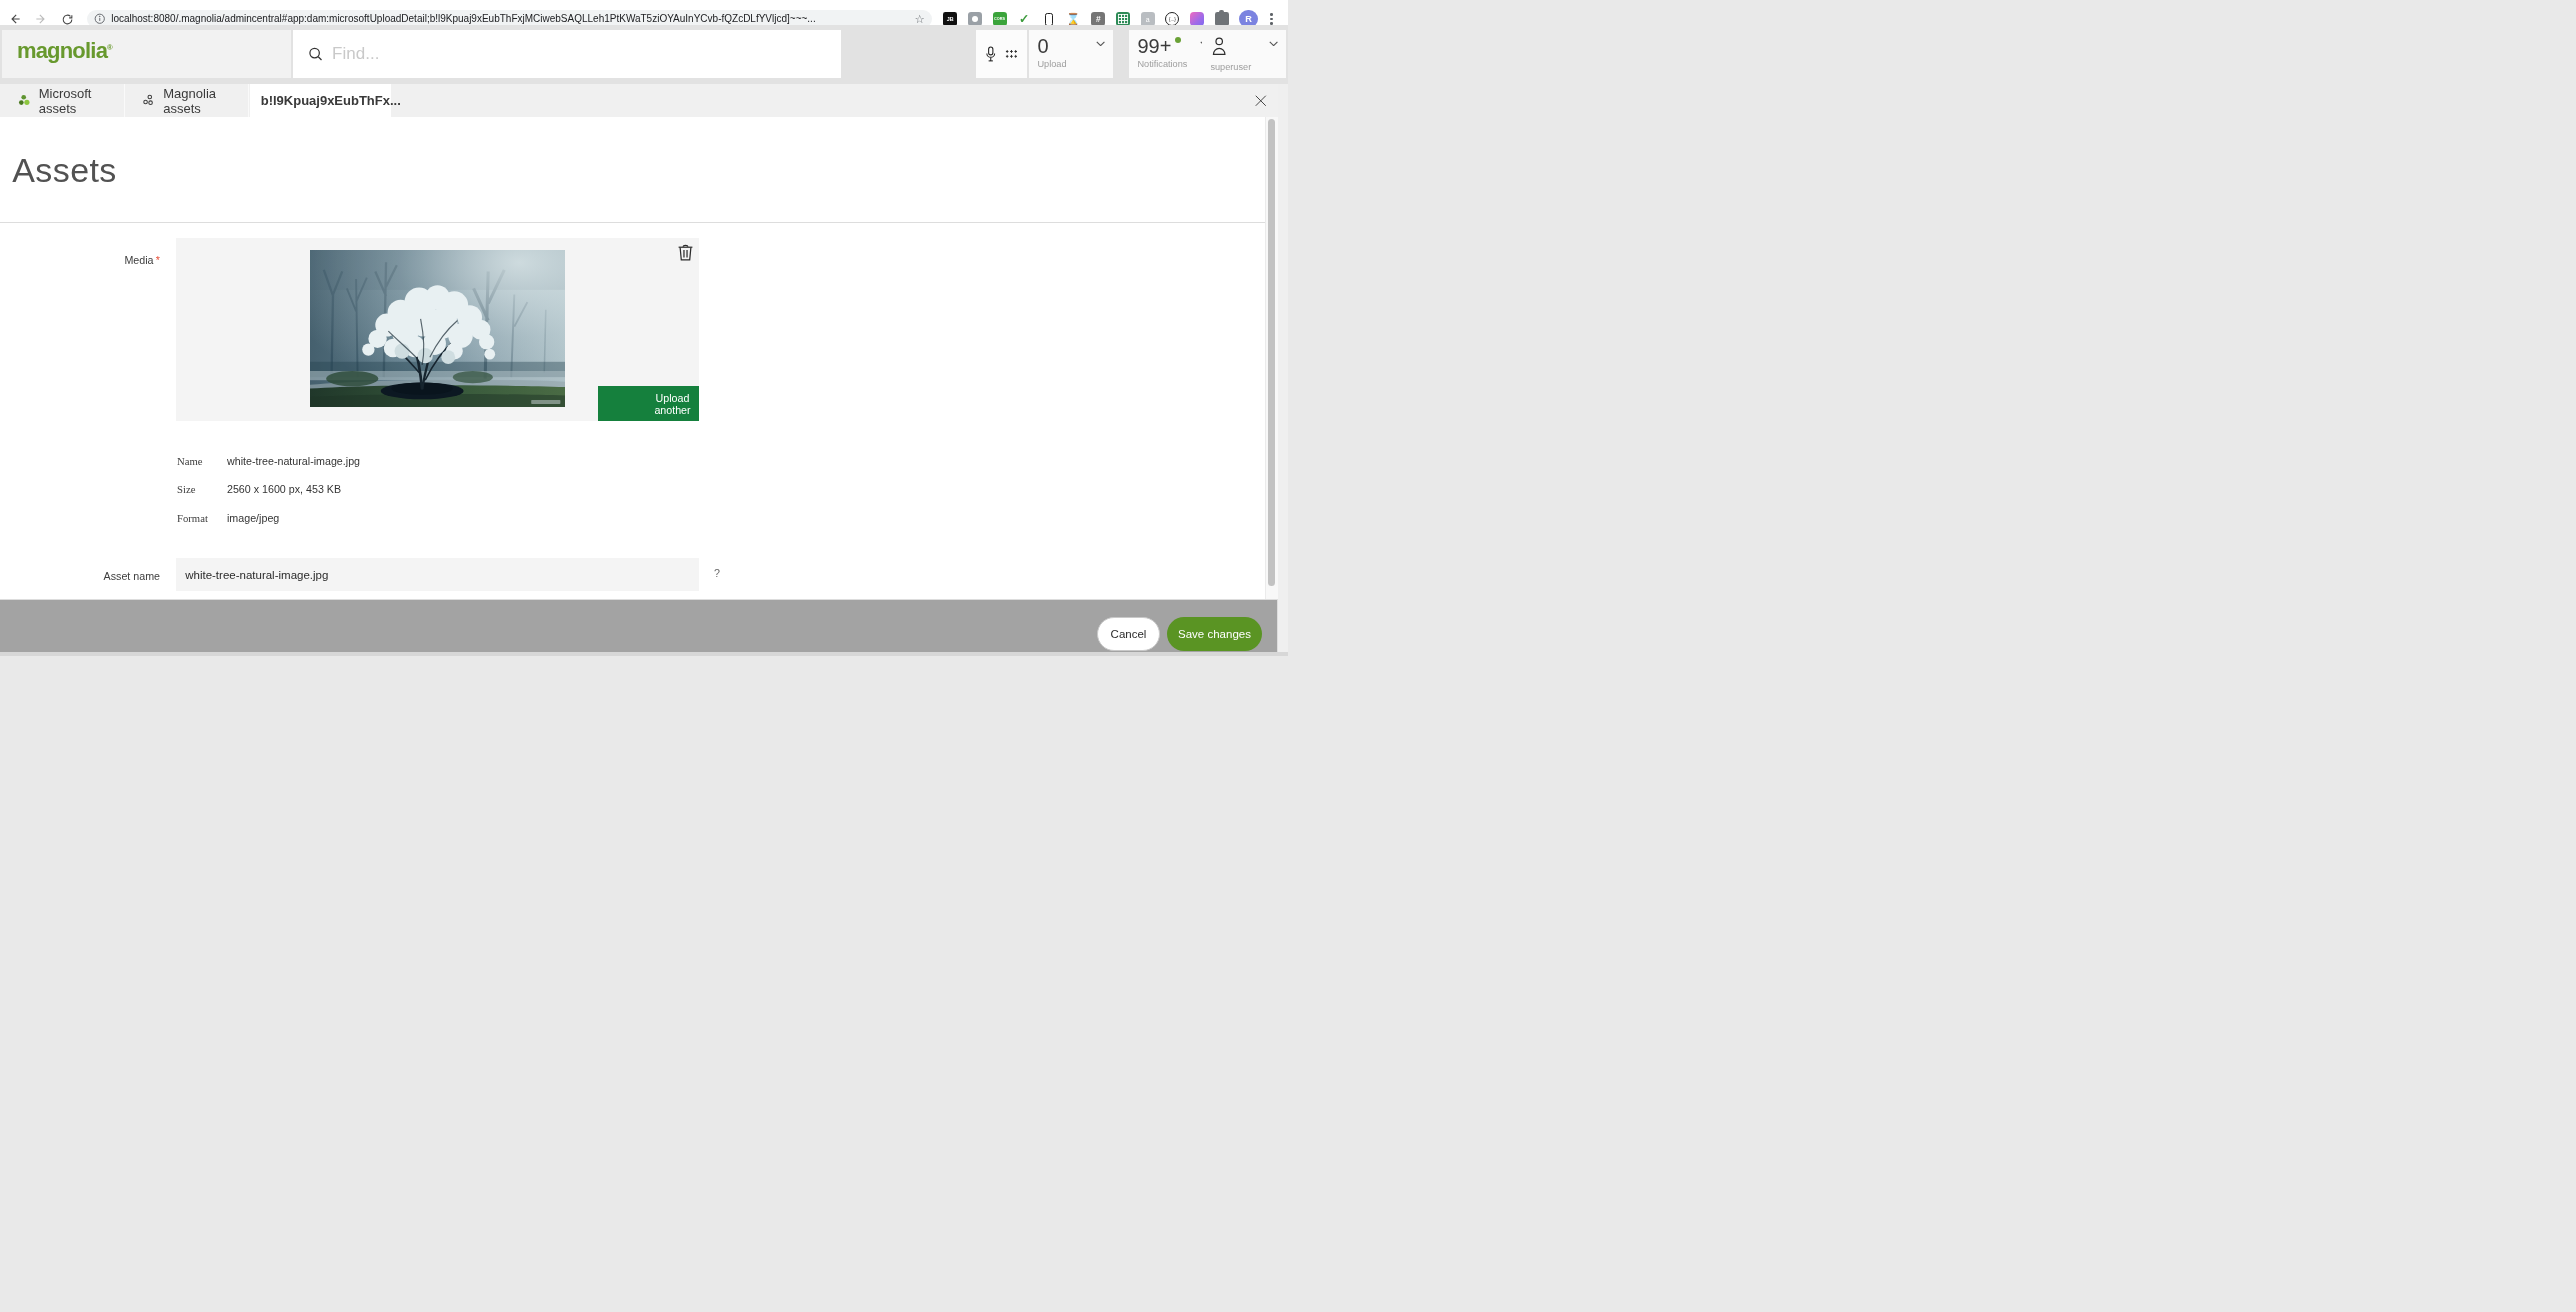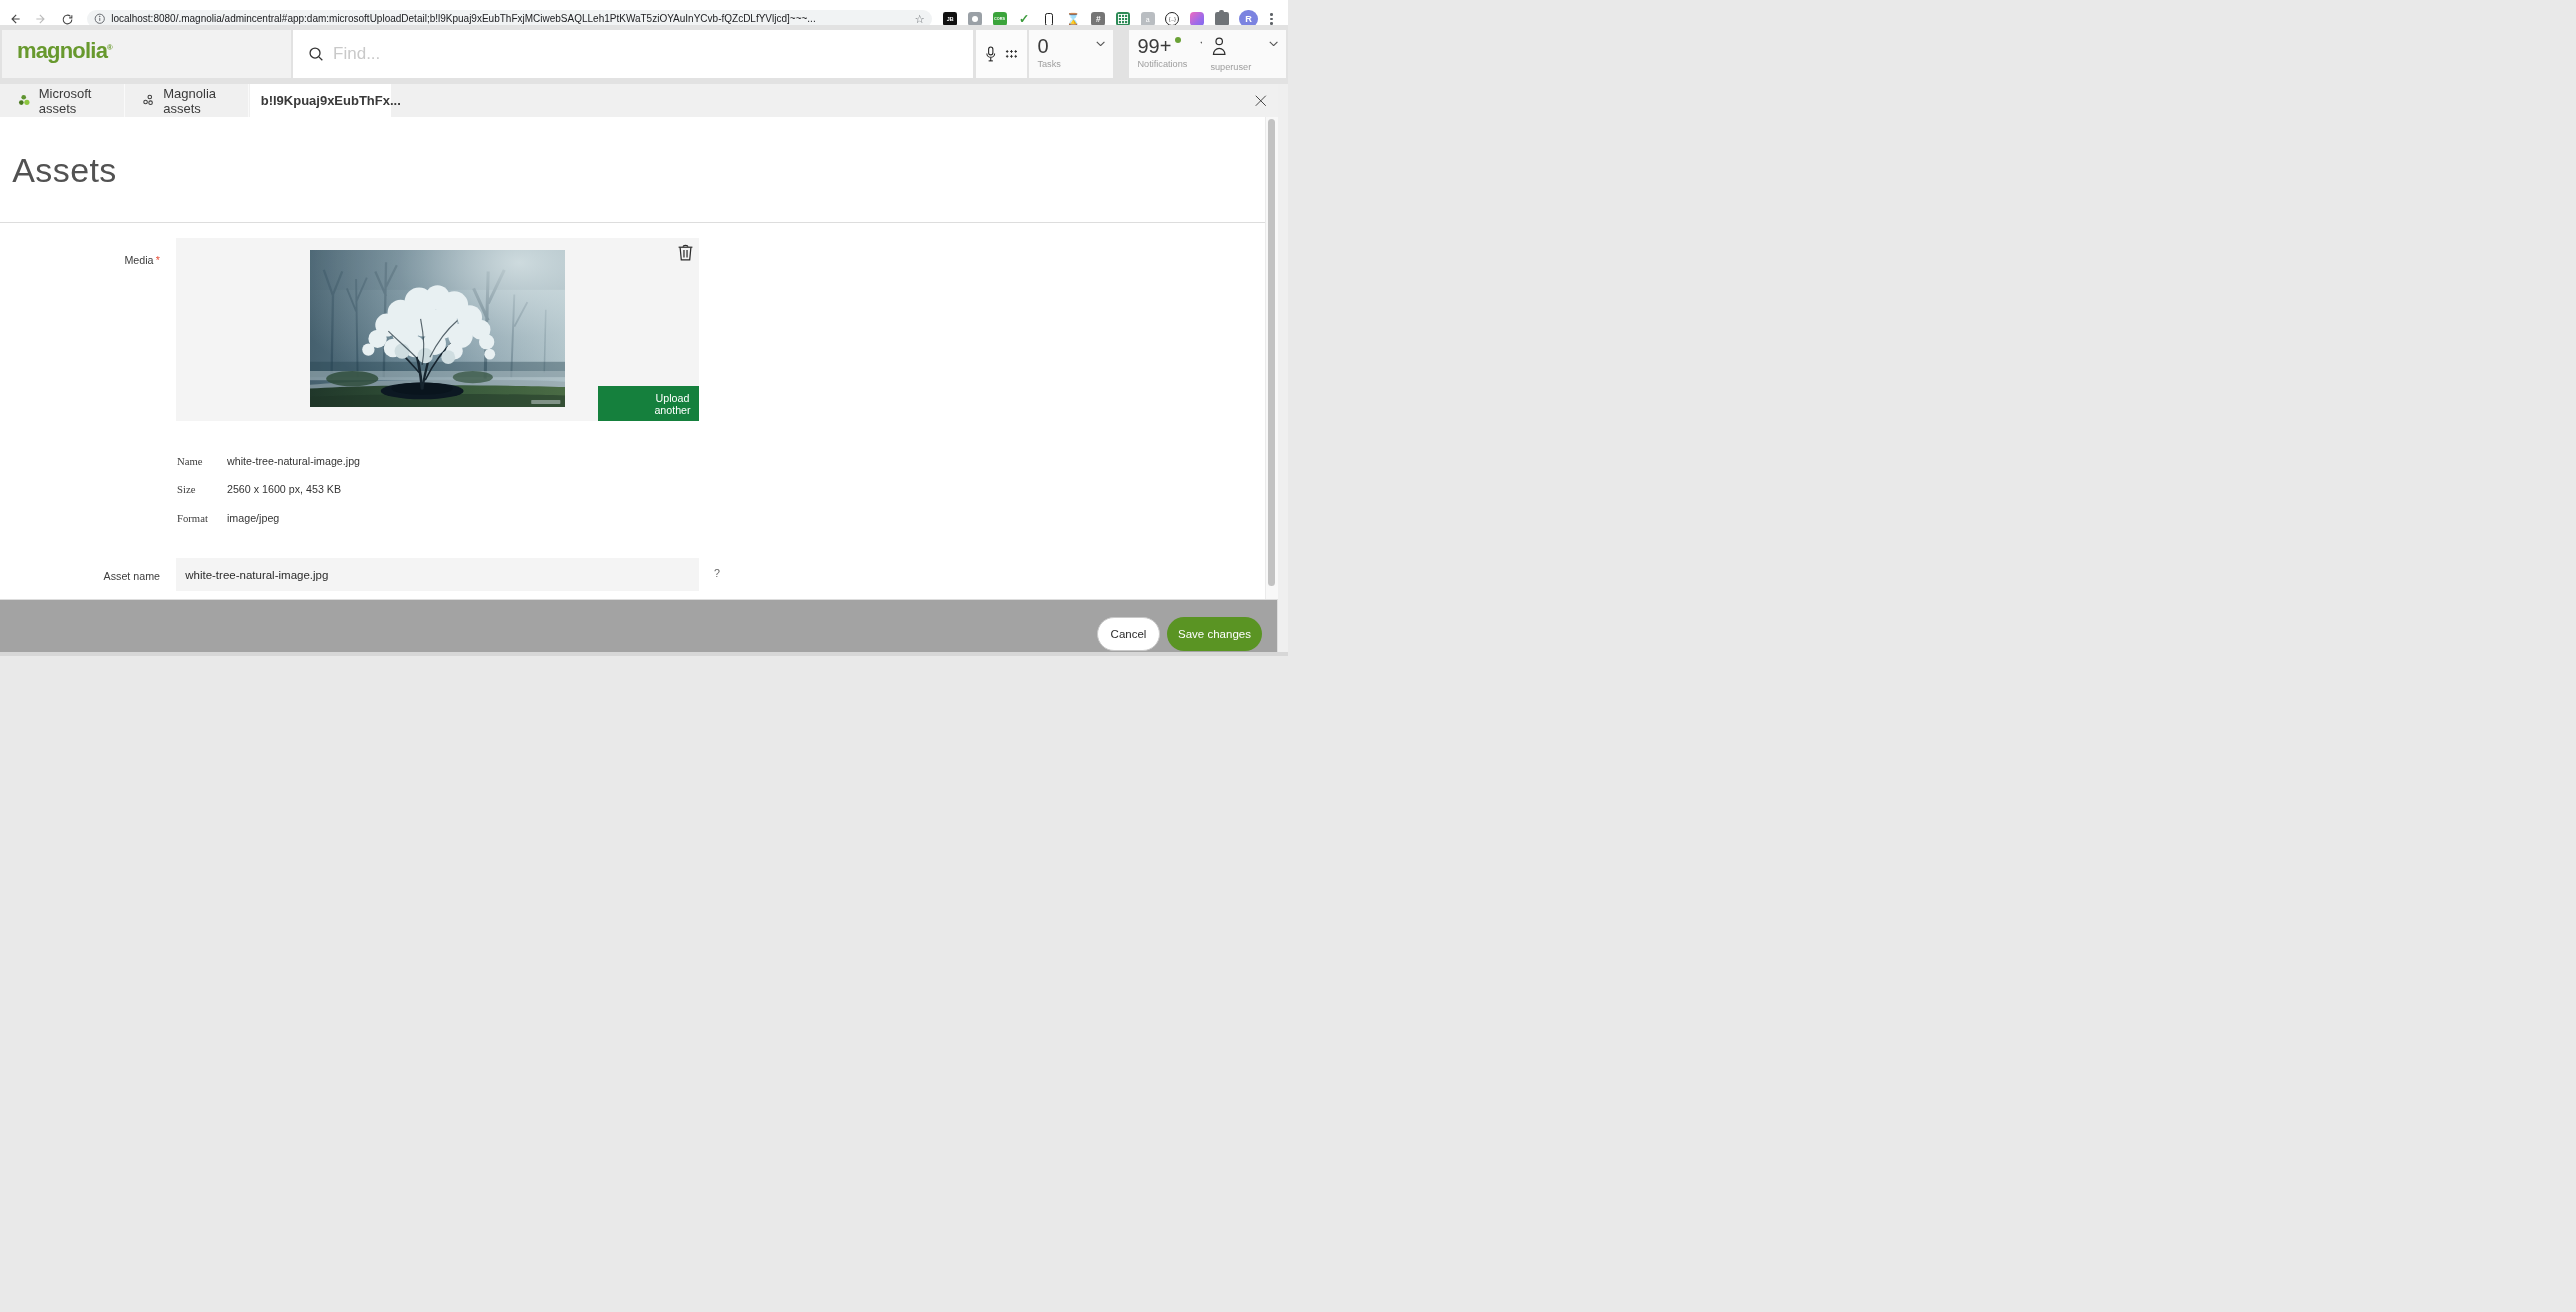--- a/index.html
+++ b/index.html
@@ -35,21 +35,21 @@
   .avatar { width:18.4px; height:18.4px; border-radius:50%; background:#7b83e0; color:#fff; font-size:9.2px; font-weight:bold; display:flex; align-items:center; justify-content:center; margin-left:10.7px; cursor:pointer; }
   .menu-dots { margin-left:9.2px; display:flex; flex-direction:column; gap:1.9px; cursor:pointer; padding:3.1px; }
   .menu-dots i { width:2.7px; height:2.7px; border-radius:50%; background:#5f6368; }
 
   
   .appheader { position:absolute; left:0; top:25px; width:1288px; height:58px; background:#e2e2e2; }
   .card { position:absolute; top:5.4px; height:48px; background:#fafafa; }
   .card-logo { left:2.3px; width:289px; background:#f2f2f2; }
   .logo { position:absolute; left:14.6px; top:7.7px; font-size:22px; font-weight:bold; letter-spacing:-0.8px; color:#68992e; }
   .logo sup { font-size:7.7px; }
-  .card-search { left:293px; width:680px; background:#fff; display:flex; align-items:center; }
+  .card-search { left:293px; width:548px; background:#fff; display:flex; align-items:center; }
   .search-input { border:none; outline:none; background:transparent; font-size:17px; font-weight:300; color:#444; margin-left:7.7px; width:537px; font-family:"Liberation Sans",sans-serif; }
   .search-input::placeholder { color:#c9c9c9; }
   .card-micgrid { left:976px; width:51px; background:#fcfcfc; display:flex; align-items:center; justify-content:center; gap:9.2px; }
   .dot-grid { width:13px; height:10px; background-image:radial-gradient(circle,#2b2b2b 1.1px,transparent 1.2px); background-size:4.3px 4.9px; cursor:pointer; }
   .card-pulse { padding:6.1px 0 0 8.4px; cursor:pointer; }
   .card-tasks { left:1029px; width:84px; }
   .card-notif { left:1129px; width:88px; }
   .card-user  { left:1202px; width:84px; }
   .pulse-num { font-size:20px; font-weight:300; color:#3a3a3a; line-height:20px; display:inline-block; }
   .pulse-label { font-size:9.2px; color:#9e9e9e; margin-top:2.3px; }
@@ -165,21 +165,21 @@
       <svg width="11.5" height="17" viewBox="0 0 16 24" fill="none" stroke="#222" stroke-width="1.5">
           <rect x="5" y="1.5" width="6" height="11" rx="3"></rect>
           <path d="M2.5 10.5 a5.5 5.5 0 0 0 11 0"></path>
           <line x1="8" y1="16.5" x2="8" y2="21"></line>
           <line x1="5" y1="21" x2="11" y2="21"></line>
         </svg>
       <div class="dot-grid"></div>
     </div>
     <div class="card card-pulse card-tasks">
       <span class="pulse-num">0</span>
-      <div class="pulse-label">Tasks</div>
+      <div class="pulse-label">Upload</div>
       <svg class="chevron" width="9.2" height="5.4" viewBox="0 0 12 7" fill="none" stroke="#555" stroke-width="1.5">
           <path d="M1 1 L6 6 L11 1"></path>
         </svg>
     </div>
     <div class="card card-pulse card-notif">
       <span class="pulse-num">99+</span><span class="notif-dot"></span>
       <div class="pulse-label">Notifications</div>
       <svg class="chevron" width="9.2" height="5.4" viewBox="0 0 12 7" fill="none" stroke="#555" stroke-width="1.5">
           <path d="M1 1 L6 6 L11 1"></path>
         </svg>

